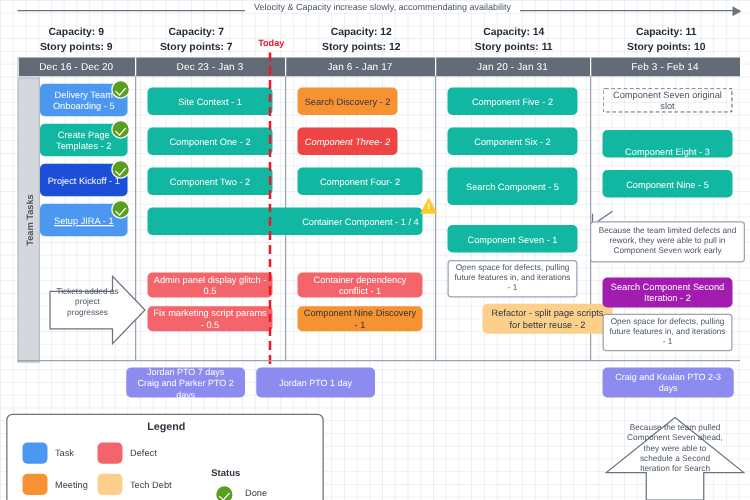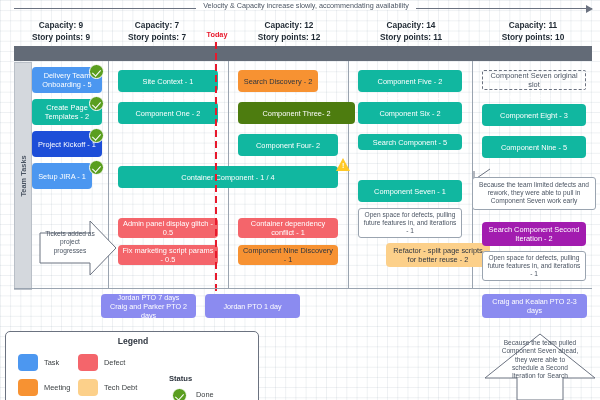--- a/index.html
+++ b/index.html
@@ -33,21 +33,21 @@
   }
 
   
   .cap{position:absolute;top:20px;text-align:center;font-size:8.3px;font-weight:bold;color:#1f2933;line-height:11.5px;}
   .cap div{white-space:nowrap;}
 
   
   .datebar{position:absolute;top:46px;left:14px;width:578px;height:15px;background:#636b77;}
   .datecell{
     position:absolute;top:46px;height:14px;line-height:15px;text-align:center;
-    color:#ffffff;font-size:8px;font-weight:bold;letter-spacing:.1px;margin-top:43px;
+    color:#ffffff;font-size:8px;font-weight:normal;letter-spacing:.1px;
   }
   .datecell:not(:first-child):before{
     content:"";position:absolute;left:0;top:0;width:1px;height:15px;background:#ffffff;
   }
 
   
   .colsep{position:absolute;top:61px;width:1px;background:#9aa4b0;}
 
   
   .lane{
@@ -210,90 +210,93 @@
   <div class="card" style="left:32px;top:99px;width:70px;height:26px;background:#11b7a0;">
     <span>Create Page Templates - 2</span>
   </div>
   <div class="badge done" style="left:89px;top:96px;"></div>
 
   <div class="card" style="left:32px;top:131px;width:70px;height:26px;background:#1d4ed8;">
     <span>Project Kickoff - 1</span>
   </div>
   <div class="badge done" style="left:89px;top:128px;"></div>
 
-  <div class="card" style="left:32px;top:163px;width:60px;height:26px;background:#4c97f0;">
+  <div class="card" style="left:32px;top:163px;width:70px;height:26px;background:#4c97f0;text-decoration:underline;">
     <span>Setup JIRA - 1</span>
   </div>
   <div class="badge done" style="left:89px;top:160px;"></div>
 
   <div class="arrow-right" style="left:38px;top:219px;">
     <svg width="80" height="58" viewBox="0 0 80 58">
       <path d="M2,14 L52,14 L52,2 L78,29 L52,56 L52,44 L2,44 Z" fill="#ffffff" stroke="#6b7280" stroke-width="1"></path>
     </svg>
     <div class="atxt">Tickets added as project progresses</div>
   </div>
 
   <div class="card" style="left:118px;top:70px;width:100px;height:22px;background:#11b7a0;">
     <span>Site Context - 1</span>
   </div>
   <div class="card" style="left:118px;top:102px;width:100px;height:22px;background:#11b7a0;">
     <span>Component One - 2</span>
   </div>
-
-  <div class="card" style="left:118px;top:166px;width:220px;height:22px;background:#11b7a0;">
+  <div class="card" style="left:118px;top:134px;width:100px;height:22px;background:#11b7a0;">
+    <span>Component Two - 2</span>
+  </div>
+
+  <div class="card" style="left:118px;top:166px;width:220px;height:22px;background:#11b7a0;justify-content:flex-end;">
     <span>Container Component - 1 / 4</span>
   </div>
   <div class="badge blocked" style="left:336px;top:158px;"></div>
 
   <div class="card" style="left:118px;top:218px;width:100px;height:20px;background:#f4656b;">
     <span>Admin panel display glitch - 0.5</span>
   </div>
   <div class="card" style="left:118px;top:245px;width:100px;height:20px;background:#f4656b;">
     <span>Fix marketing script params - 0.5</span>
   </div>
 
   <div class="card dark" style="left:238px;top:70px;width:80px;height:22px;background:#f79232;">
     <span>Search Discovery - 2</span>
   </div>
-  <div class="card" style="left:238px;top:102px;width:117px;height:22px;background:#4d7c0f;">
+  <div class="card" style="left:238px;top:102px;width:80px;height:22px;background:#ef4444;font-style:italic;">
     <span>Component Three- 2</span>
   </div>
   <div class="card" style="left:238px;top:134px;width:100px;height:22px;background:#11b7a0;">
     <span>Component Four- 2</span>
   </div>
   <div class="card" style="left:238px;top:218px;width:100px;height:20px;background:#f4656b;">
     <span>Container dependency conflict - 1</span>
   </div>
   <div class="card dark" style="left:238px;top:245px;width:100px;height:20px;background:#f79232;">
     <span>Component Nine Discovery - 1</span>
   </div>
 
   <div class="card" style="left:358px;top:70px;width:104px;height:22px;background:#11b7a0;">
     <span>Component Five - 2</span>
   </div>
   <div class="card" style="left:358px;top:102px;width:104px;height:22px;background:#11b7a0;">
     <span>Component Six - 2</span>
   </div>
-  <div class="card" style="left:358px;top:134px;width:104px;height:16px;background:#11b7a0;">
+  <div class="card" style="left:358px;top:134px;width:104px;height:30px;background:#11b7a0;">
     <span>Search Component - 5</span>
   </div>
   <div class="card" style="left:358px;top:180px;width:104px;height:22px;background:#11b7a0;">
     <span>Component Seven - 1</span>
   </div>
   <div class="card note" style="left:358px;top:208px;width:104px;height:30px;">
     <span>Open space for defects, pulling future features in, and iterations - 1</span>
   </div>
   <div class="card dark" style="left:358px;top:243px;width:104px;height:24px;background:#fcd08a;margin-left:28px;">
     <span>Refactor - split page scripts for better reuse - 2</span>
   </div>
 
   <div class="card ghost" style="left:482px;top:70px;width:104px;height:20px;">
     <span>Component Seven original slot</span>
   </div>
-  <div class="card" style="left:482px;top:104px;width:104px;height:22px;background:#11b7a0;">
+  <div class="card" style="left:482px;top:104px;width:104px;height:22px;background:#11b7a0;align-items:flex-end;">
     <span>Component Eight - 3</span>
   </div>
   <div class="card" style="left:482px;top:136px;width:104px;height:22px;background:#11b7a0;">
     <span>Component Nine - 5</span>
   </div>
 
   <div class="speech" style="left:472px;top:168px;width:124px;">
     <svg class="tail" width="124" height="12" viewBox="0 0 124 12">
       <path d="M2,12 L18,1" stroke="#6b7280" stroke-width="1" fill="none"></path>
       <path d="M2,12 L2,3" stroke="#6b7280" stroke-width="1" fill="none"></path>

